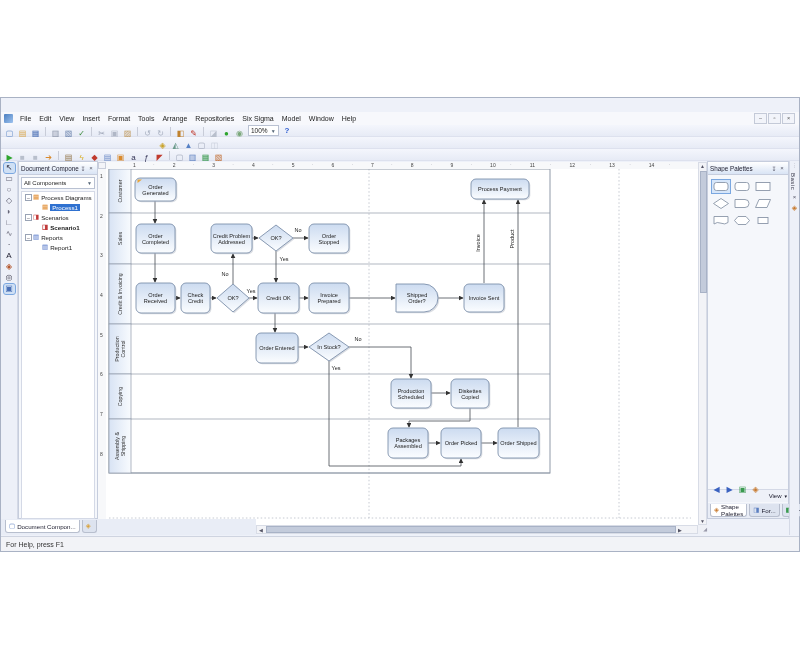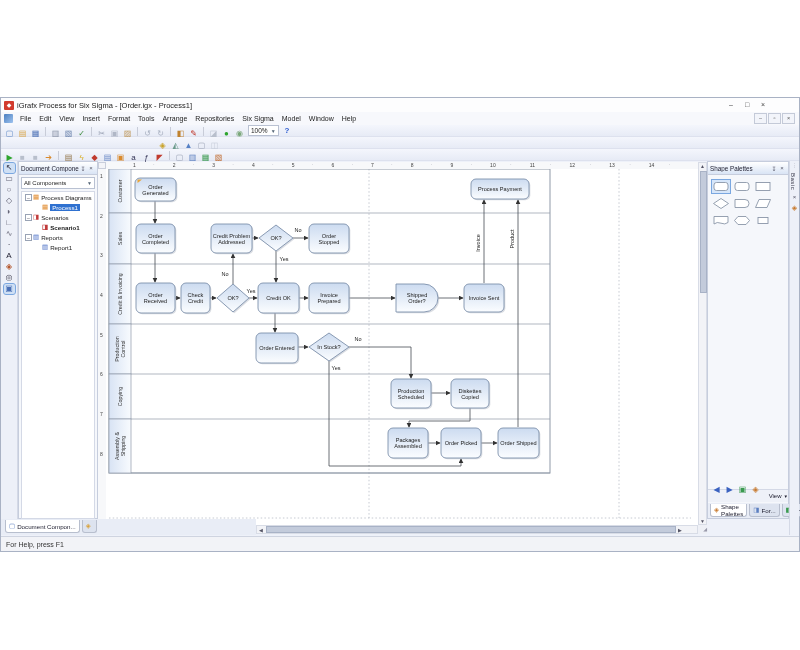--- a/index.html
+++ b/index.html
@@ -78,29 +78,20 @@
   #rstrip .ic{font-size:7px;color:#c87a2e;margin-top:4px;}
   
   #statusbar{position:absolute;left:0;top:438px;width:100%;height:15px;background:#f2f3f7;border-top:1px solid #cfd4e0;font-size:7px;color:#333;display:flex;align-items:center;padding-left:5px;box-sizing:border-box;}
 </style>
 </head>
 <body>
 
 <div id="stage">
 <div id="app">
 
-  <div id="titlebar">
-    <span class="appicon">◆</span>
-    <span>iGrafx Process for Six Sigma - [Order.igx - Process1]</span>
-    <span class="wctrl">
-      <span class="winbtn">–</span>
-      <span class="winbtn">□</span>
-      <span class="winbtn">×</span>
-    </span>
-  </div>
 
   <div id="menubar">
     <span class="mdiicon"></span>
     <span><span class="mi">File</span><span class="mi">Edit</span><span class="mi">View</span><span class="mi">Insert</span><span class="mi">Format</span><span class="mi">Tools</span><span class="mi">Arrange</span><span class="mi">Repositories</span><span class="mi">Six Sigma</span><span class="mi">Model</span><span class="mi">Window</span><span class="mi">Help</span></span>
   </div>
   <div id="mdictrl">
     <span class="mdibtn">–</span>
     <span class="mdibtn">▫</span>
     <span class="mdibtn">×</span>
   </div>

